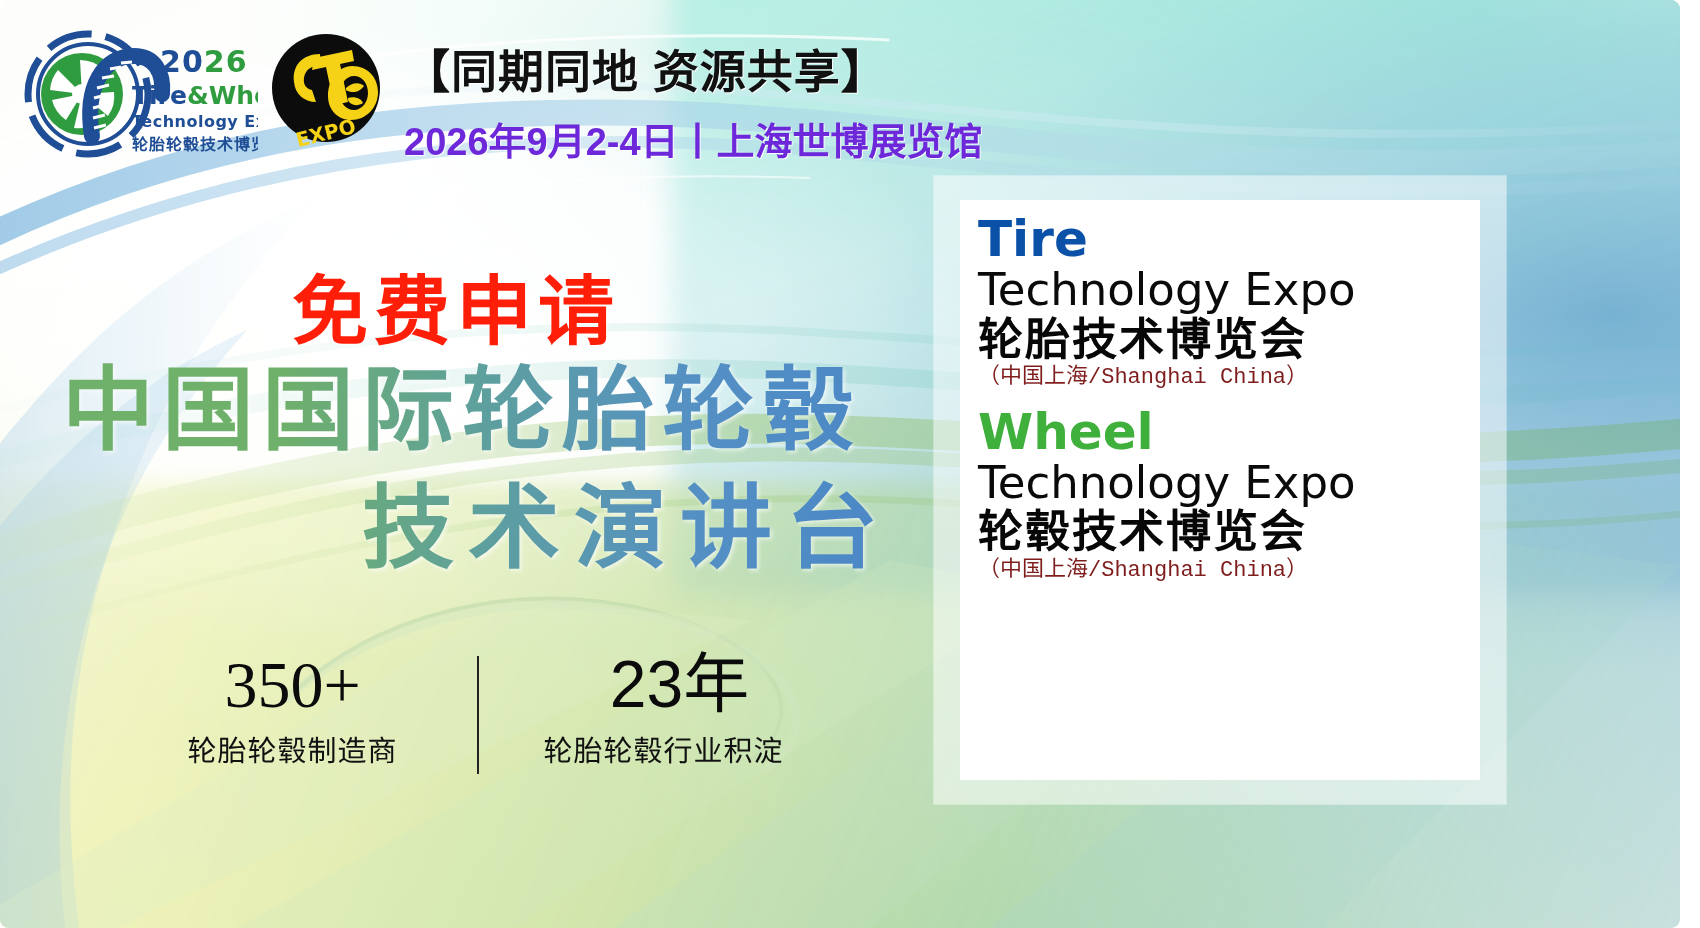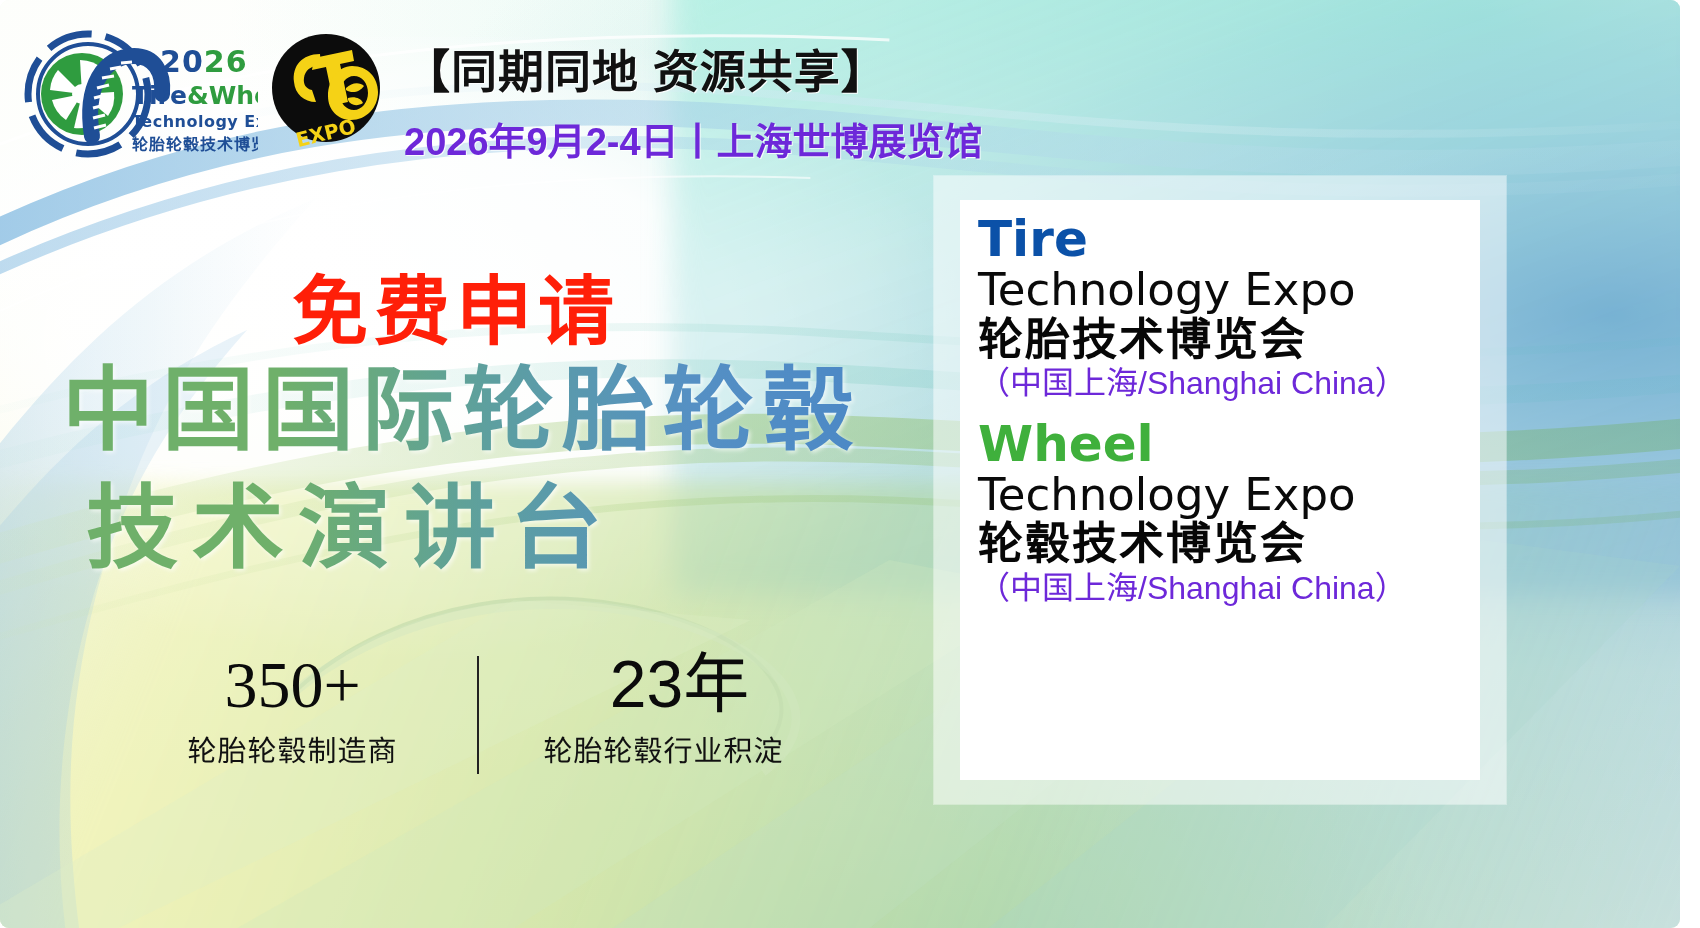--- a/index.html
+++ b/index.html
@@ -85,21 +85,21 @@
   }
   .headline-row{
     font-size:92px;font-weight:bold;letter-spacing:8px;line-height:1.28;
     font-family:"Liberation Sans","DejaVu Sans",sans-serif;
     white-space:nowrap;
     background:linear-gradient(90deg,#6fb06a 0%,#6fb06a 26%,#5d9fa0 52%,#5590c4 76%,#4a87c6 100%);
     -webkit-background-clip:text;background-clip:text;
     color:transparent;-webkit-text-fill-color:transparent;
     filter:drop-shadow(2px 2px 2px rgba(255,255,255,0.65));
   }
-  .headline-row.second{text-align:left;letter-spacing:14px;padding-left:24px;}
+  .headline-row.second{text-align:right;letter-spacing:14px;padding-left:24px;}
 
   
   .stats{position:absolute;left:108px;top:480px;width:740px;display:flex;align-items:flex-start;}
   .stat{flex:1;text-align:center;}
   .stat-value{
     font-size:66px;font-weight:normal;color:#0b0b0b;line-height:1.05;
     font-family:"Liberation Serif","DejaVu Serif",serif;
   }
   .stat-value.cn{font-family:"Liberation Sans","DejaVu Sans",sans-serif;padding-left:32px;}
   .stat-label{
@@ -133,22 +133,22 @@
     font-size:45px;font-weight:normal;color:#0a0a0a;line-height:1.1;
     letter-spacing:0px;font-family:"DejaVu Sans","Liberation Sans",sans-serif;
     white-space:nowrap;
   }
   .brand-cn{
     font-size:45px;font-weight:bold;color:#070707;line-height:1.12;
     letter-spacing:2px;font-family:"Liberation Sans","DejaVu Sans",sans-serif;
     white-space:nowrap;
   }
   .brand-loc{
-    font-size:32px;font-weight:normal;color:#6d28d9;line-height:1.18;
-    letter-spacing:0px;font-family:Liberation Sans, sans-serif;
+    font-size:22px;font-weight:normal;color:#7f1d1d;line-height:1.18;
+    letter-spacing:0px;font-family:Liberation Mono, monospace;
     white-space:nowrap;
   }
   .block-gap{height:16px;}
 </style>
 </head>
 <body>
 
 <div class="stage">
 
   <div class="bg-base"></div>

